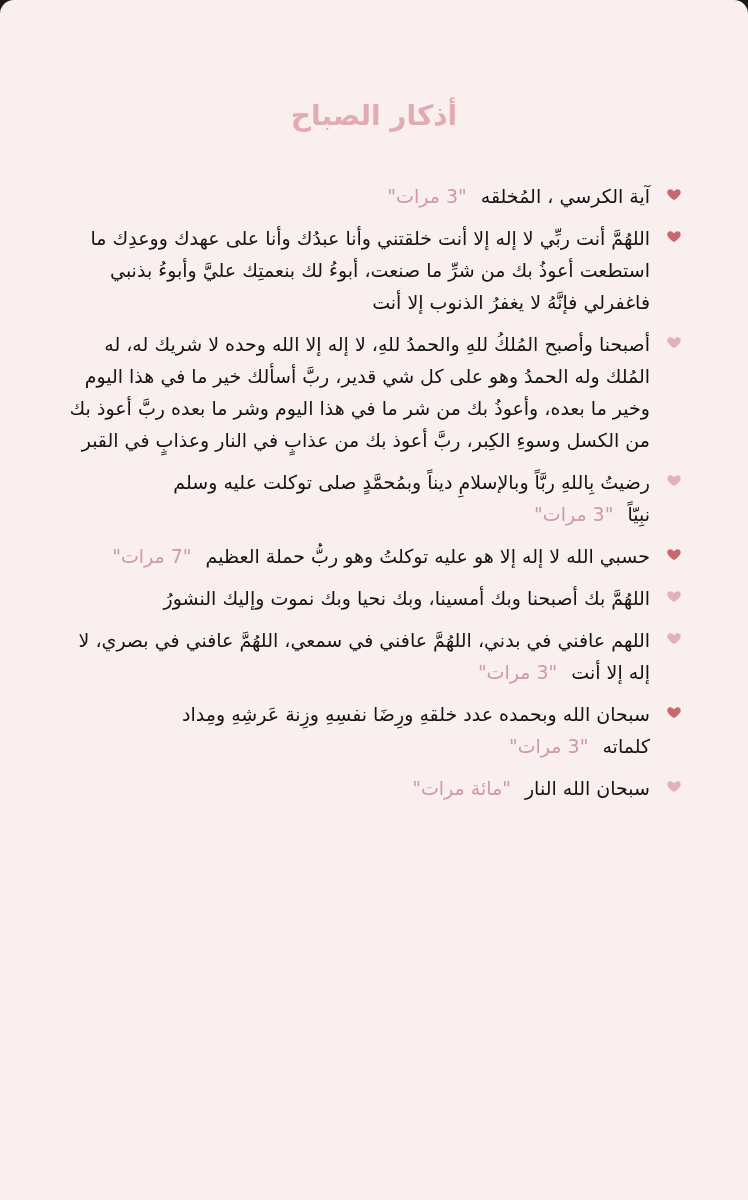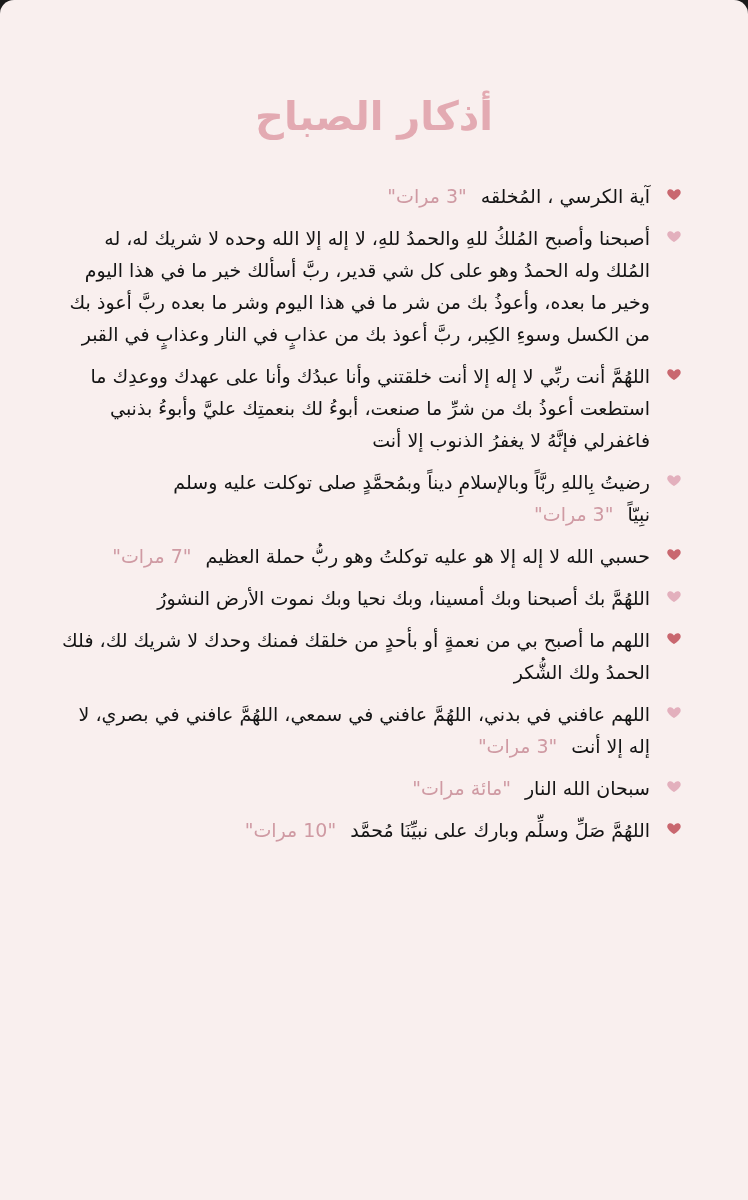--- a/index.html
+++ b/index.html
@@ -22,21 +22,21 @@
       box-sizing: border-box;
       direction: rtl;
     }
     .title {
       position: absolute;
       top: 86px;
       left: 0;
       right: 0;
       text-align: center;
       font-family: "DejaVu Sans", sans-serif;
-      font-size: 40px;
+      font-size: 28px;
       font-weight: bold;
       color: #e3aab2;
       letter-spacing: 2px;
       line-height: 60px;
     }
     .list {
       position: absolute;
       top: 180px;
       right: 66px;
       left: 60px;
@@ -78,32 +78,32 @@
       <span class="heart">
           <svg viewBox="0 0 24 24">
             <path fill="#c9676f" d="M12 21s-7.5-4.6-9.6-9.1C.9 8.6 3 5 6.5 5c2.1 0 3.6 1.2 5.5 3.3C13.9 6.2 15.4 5 17.5 5 21 5 23.1 8.6 21.6 11.9 19.5 16.4 12 21 12 21z"></path>
           </svg>
         </span>
       <span>آية الكرسي ، المُخلقه</span><span class="count">"3 مرات"</span>
     </li>
     <li class="item">
       <span class="heart">
           <svg viewBox="0 0 24 24">
+            <path fill="#c9676f" d="M12 21s-7.5-4.6-9.6-9.1C.9 8.6 3 5 6.5 5c2.1 0 3.6 1.2 5.5 3.3C13.9 6.2 15.4 5 17.5 5 21 5 23.1 8.6 21.6 11.9 19.5 16.4 12 21 12 21z"></path>
+          </svg>
+        </span>
+      <span>اللهُمَّ أنت ربِّي لا إله إلا أنت خلقتني وأنا عبدُك وأنا على عهدك ووعدِك ما استطعت أعوذُ بك من شرِّ ما صنعت، أبوءُ لك بنعمتِك عليَّ وأبوءُ بذنبي فاغفرلي فإنَّهُ لا يغفرُ الذنوب إلا أنت</span>
+    </li>
+    <li class="item">
+      <span class="heart">
+          <svg viewBox="0 0 24 24">
             <path fill="#e3b0bd" d="M12 21s-7.5-4.6-9.6-9.1C.9 8.6 3 5 6.5 5c2.1 0 3.6 1.2 5.5 3.3C13.9 6.2 15.4 5 17.5 5 21 5 23.1 8.6 21.6 11.9 19.5 16.4 12 21 12 21z"></path>
           </svg>
         </span>
       <span>أصبحنا وأصبح المُلكُ للهِ والحمدُ للهِ، لا إله إلا الله وحده لا شريك له، له المُلك وله الحمدُ وهو على كل شي قدير، ربَّ أسألك خير ما في هذا اليوم وخير ما بعده، وأعوذُ بك من شر ما في هذا اليوم وشر ما بعده ربَّ أعوذ بك من الكسل وسوءِ الكِبر، ربَّ أعوذ بك من عذابٍ في النار وعذابٍ في القبر</span>
-    </li>
-    <li class="item">
-      <span class="heart">
-          <svg viewBox="0 0 24 24">
-            <path fill="#c9676f" d="M12 21s-7.5-4.6-9.6-9.1C.9 8.6 3 5 6.5 5c2.1 0 3.6 1.2 5.5 3.3C13.9 6.2 15.4 5 17.5 5 21 5 23.1 8.6 21.6 11.9 19.5 16.4 12 21 12 21z"></path>
-          </svg>
-        </span>
-      <span>اللهُمَّ أنت ربِّي لا إله إلا أنت خلقتني وأنا عبدُك وأنا على عهدك ووعدِك ما استطعت أعوذُ بك من شرِّ ما صنعت، أبوءُ لك بنعمتِك عليَّ وأبوءُ بذنبي فاغفرلي فإنَّهُ لا يغفرُ الذنوب إلا أنت</span>
     </li>
     <li class="item">
       <span class="heart">
           <svg viewBox="0 0 24 24">
             <path fill="#e3b0bd" d="M12 21s-7.5-4.6-9.6-9.1C.9 8.6 3 5 6.5 5c2.1 0 3.6 1.2 5.5 3.3C13.9 6.2 15.4 5 17.5 5 21 5 23.1 8.6 21.6 11.9 19.5 16.4 12 21 12 21z"></path>
           </svg>
         </span>
       <span>رضيتُ بِاللهِ ربَّاً وبالإسلامِ ديناً وبمُحمَّدٍ صلى توكلت عليه وسلم نبِيّاً</span><span class="count">"3 مرات"</span>
     </li>
     <li class="item">
@@ -113,48 +113,40 @@
           </svg>
         </span>
       <span>حسبي الله لا إله إلا هو عليه توكلتُ وهو ربُّ حملة العظيم</span><span class="count">"7 مرات"</span>
     </li>
     <li class="item">
       <span class="heart">
           <svg viewBox="0 0 24 24">
             <path fill="#e3b0bd" d="M12 21s-7.5-4.6-9.6-9.1C.9 8.6 3 5 6.5 5c2.1 0 3.6 1.2 5.5 3.3C13.9 6.2 15.4 5 17.5 5 21 5 23.1 8.6 21.6 11.9 19.5 16.4 12 21 12 21z"></path>
           </svg>
         </span>
-      <span>اللهُمَّ بك أصبحنا وبك أمسينا، وبك نحيا وبك نموت الأرض النشورُ</span>
-    </li>
-    <li class="item">
-      <span class="heart">
-          <svg viewBox="0 0 24 24">
-            <path fill="#c9676f" d="M12 21s-7.5-4.6-9.6-9.1C.9 8.6 3 5 6.5 5c2.1 0 3.6 1.2 5.5 3.3C13.9 6.2 15.4 5 17.5 5 21 5 23.1 8.6 21.6 11.9 19.5 16.4 12 21 12 21z"></path>
-          </svg>
-        </span>
-      <span>اللهم ما أصبح بي من نعمةٍ أو بأحدٍ من خلقك فمنك وحدك لا شريك لك، فلك الحمدُ ولك الشُّكر</span>
+      <span>اللهُمَّ بك أصبحنا وبك أمسينا، وبك نحيا وبك نموت وإليك النشورُ</span>
     </li>
     <li class="item">
       <span class="heart">
           <svg viewBox="0 0 24 24">
             <path fill="#e3b0bd" d="M12 21s-7.5-4.6-9.6-9.1C.9 8.6 3 5 6.5 5c2.1 0 3.6 1.2 5.5 3.3C13.9 6.2 15.4 5 17.5 5 21 5 23.1 8.6 21.6 11.9 19.5 16.4 12 21 12 21z"></path>
           </svg>
         </span>
       <span>اللهم عافني في بدني، اللهُمَّ عافني في سمعي، اللهُمَّ عافني في بصري، لا إله إلا أنت</span><span class="count">"3 مرات"</span>
     </li>
     <li class="item">
       <span class="heart">
           <svg viewBox="0 0 24 24">
+            <path fill="#c9676f" d="M12 21s-7.5-4.6-9.6-9.1C.9 8.6 3 5 6.5 5c2.1 0 3.6 1.2 5.5 3.3C13.9 6.2 15.4 5 17.5 5 21 5 23.1 8.6 21.6 11.9 19.5 16.4 12 21 12 21z"></path>
+          </svg>
+        </span>
+      <span>سبحان الله وبحمده عدد خلقهِ ورِضَا نفسِهِ وزِنة عَرشِهِ ومِداد كلماته</span><span class="count">"3 مرات"</span>
+    </li>
+    <li class="item">
+      <span class="heart">
+          <svg viewBox="0 0 24 24">
             <path fill="#e3b0bd" d="M12 21s-7.5-4.6-9.6-9.1C.9 8.6 3 5 6.5 5c2.1 0 3.6 1.2 5.5 3.3C13.9 6.2 15.4 5 17.5 5 21 5 23.1 8.6 21.6 11.9 19.5 16.4 12 21 12 21z"></path>
           </svg>
         </span>
       <span>سبحان الله النار</span><span class="count">"مائة مرات"</span>
     </li>
-    <li class="item">
-      <span class="heart">
-          <svg viewBox="0 0 24 24">
-            <path fill="#c9676f" d="M12 21s-7.5-4.6-9.6-9.1C.9 8.6 3 5 6.5 5c2.1 0 3.6 1.2 5.5 3.3C13.9 6.2 15.4 5 17.5 5 21 5 23.1 8.6 21.6 11.9 19.5 16.4 12 21 12 21z"></path>
-          </svg>
-        </span>
-      <span>اللهُمَّ صَلِّ وسلِّم وبارك على نبيِّنَا مُحمَّد</span><span class="count">"10 مرات"</span>
-    </li>
   </ul>
 </div>
 
 </body></html>

